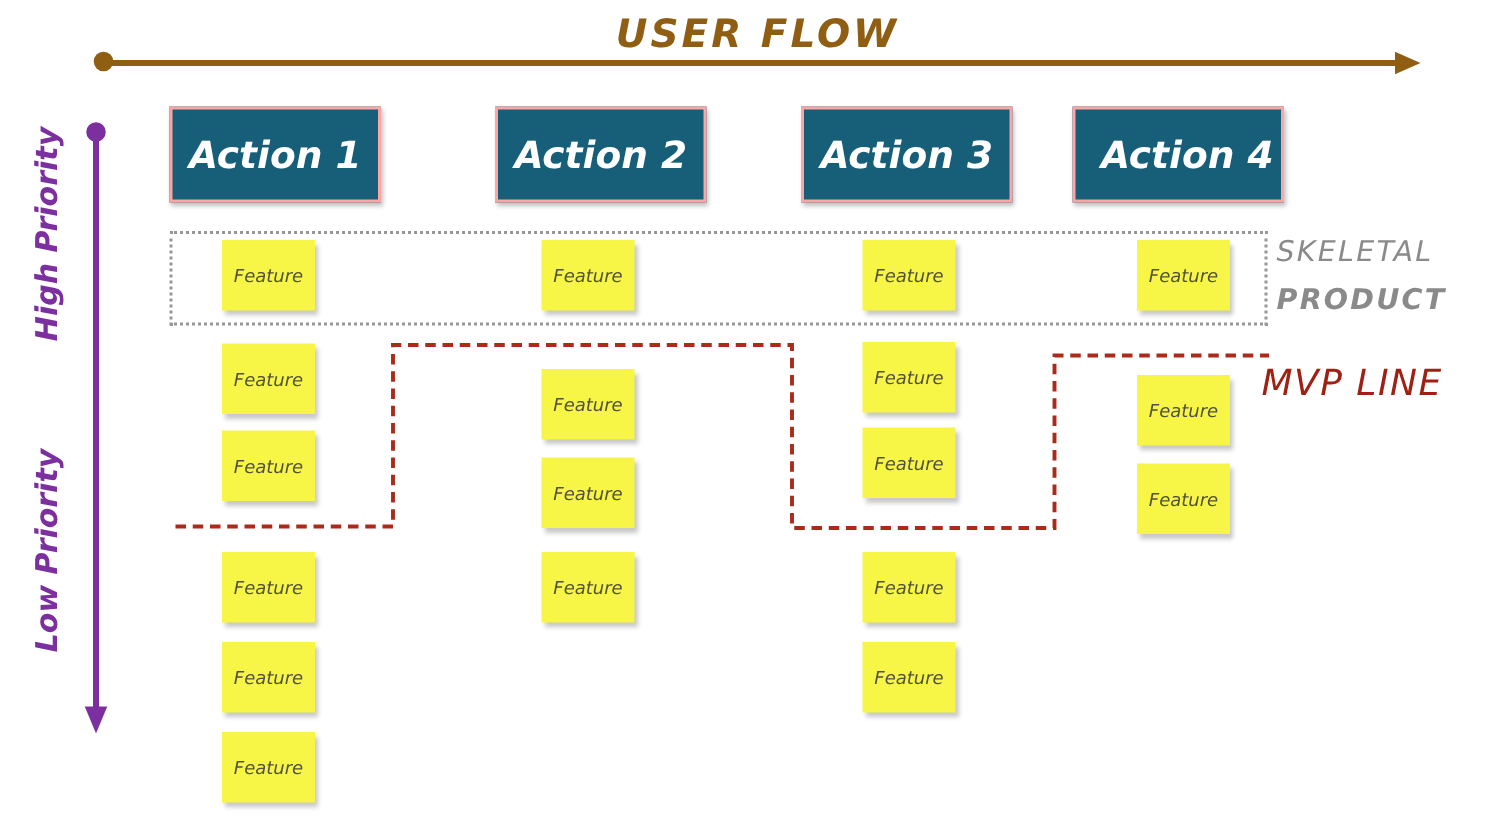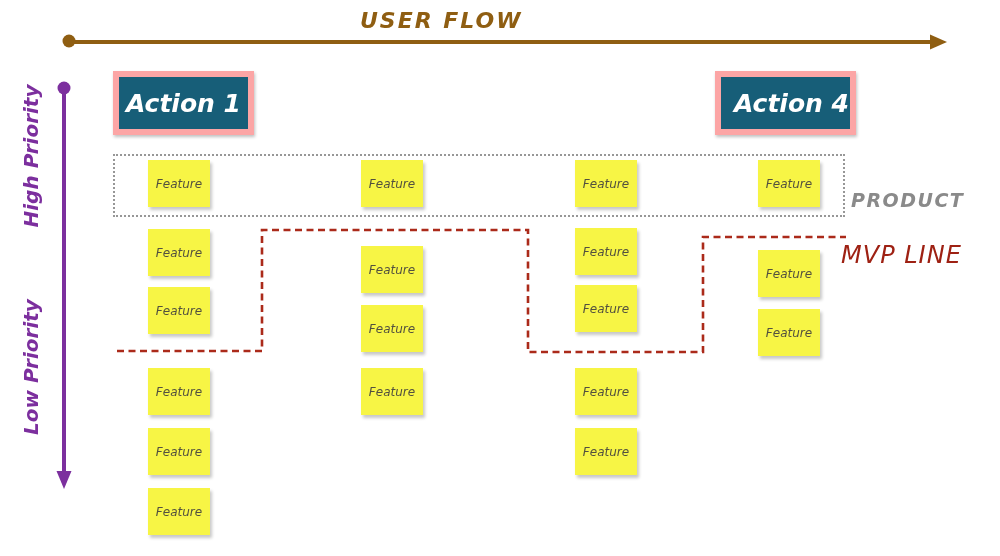--- a/index.html
+++ b/index.html
@@ -28,21 +28,22 @@
   }
   svg.overlay {
     position: absolute;
     left: 0; top: 0;
     width: 1000px; height: 556px;
     pointer-events: none;
   }
   .user-flow-label {
     position: absolute;
     left: 360px; top: 8px; width: 290px;
-    font-size: 22px;
+    text-align: center;
+    font-size: 26px;
     font-weight: bold;
     font-style: italic;
     letter-spacing: 2px;
     color: var(--c-flow);
   }
   .priority-label {
     position: absolute;
     width: 172px; height: 34px;
     transform: rotate(-90deg);
     text-align: center;
@@ -51,21 +52,21 @@
     font-style: italic;
     color: var(--c-priority);
   }
   .priority-high { left: -50px; top: 139px; }
   .priority-low  { left: -50px; top: 350px; }
   .action-header {
     position: absolute;
     top: 71px;
     width: 141px; height: 64px;
     background: var(--c-card-bg);
-    border: 6px solid #fca5a5;
+    border: 2px solid #fca5a5;
     box-shadow: 1px 2px 3px rgba(0,0,0,0.25);
     color: var(--c-card-text);
     font-size: 25px;
     font-weight: bold;
     font-style: italic;
     display: flex;
     align-items: center;
     justify-content: center;
     box-sizing: border-box;
   }
@@ -144,20 +145,22 @@
   </svg>
 
   <div class="user-flow-label">USER FLOW</div>
 
   <div class="priority-label priority-high">High Priority</div>
   <div class="priority-label priority-low">Low Priority</div>
 
   <div class="skeletal-rect"></div>
 
   <div class="action-header h1">Action 1</div>
+  <div class="action-header h2">Action 2</div>
+  <div class="action-header h3">Action 3</div>
   <div class="action-header h4">Action 4</div>
 
   <div id="notes-layer">
       <div class="feature-note" style="left: 148px; top: 160px;">Feature</div>
       <div class="feature-note" style="left: 148px; top: 229px;">Feature</div>
       <div class="feature-note" style="left: 148px; top: 287px;">Feature</div>
       <div class="feature-note" style="left: 148px; top: 368px;">Feature</div>
       <div class="feature-note" style="left: 148px; top: 428px;">Feature</div>
       <div class="feature-note" style="left: 148px; top: 488px;">Feature</div>
       <div class="feature-note" style="left: 361px; top: 160px;">Feature</div>
@@ -167,17 +170,18 @@
       <div class="feature-note" style="left: 575px; top: 160px;">Feature</div>
       <div class="feature-note" style="left: 575px; top: 228px;">Feature</div>
       <div class="feature-note" style="left: 575px; top: 285px;">Feature</div>
       <div class="feature-note" style="left: 575px; top: 368px;">Feature</div>
       <div class="feature-note" style="left: 575px; top: 428px;">Feature</div>
       <div class="feature-note" style="left: 758px; top: 160px;">Feature</div>
       <div class="feature-note" style="left: 758px; top: 250px;">Feature</div>
       <div class="feature-note" style="left: 758px; top: 309px;">Feature</div>
     </div>
 
+  <div class="skeletal-label skeletal-line1">SKELETAL</div>
   <div class="skeletal-label skeletal-line2">PRODUCT</div>
 
   <div class="mvp-label">MVP LINE</div>
 
 </div>
 
 </body></html>

